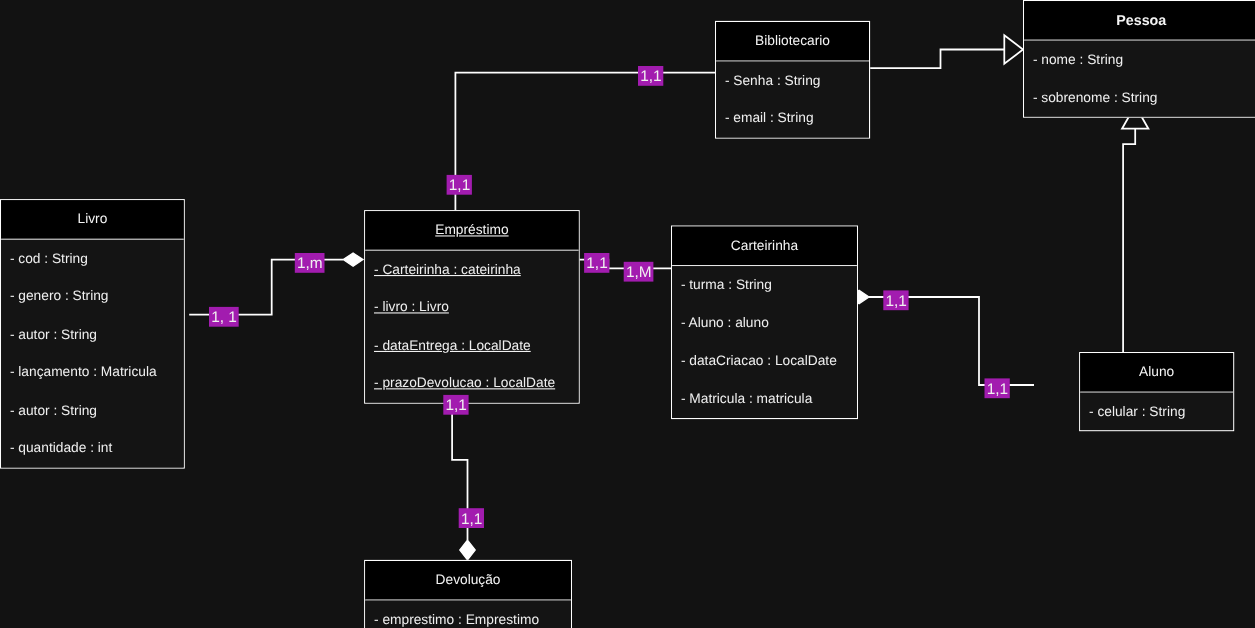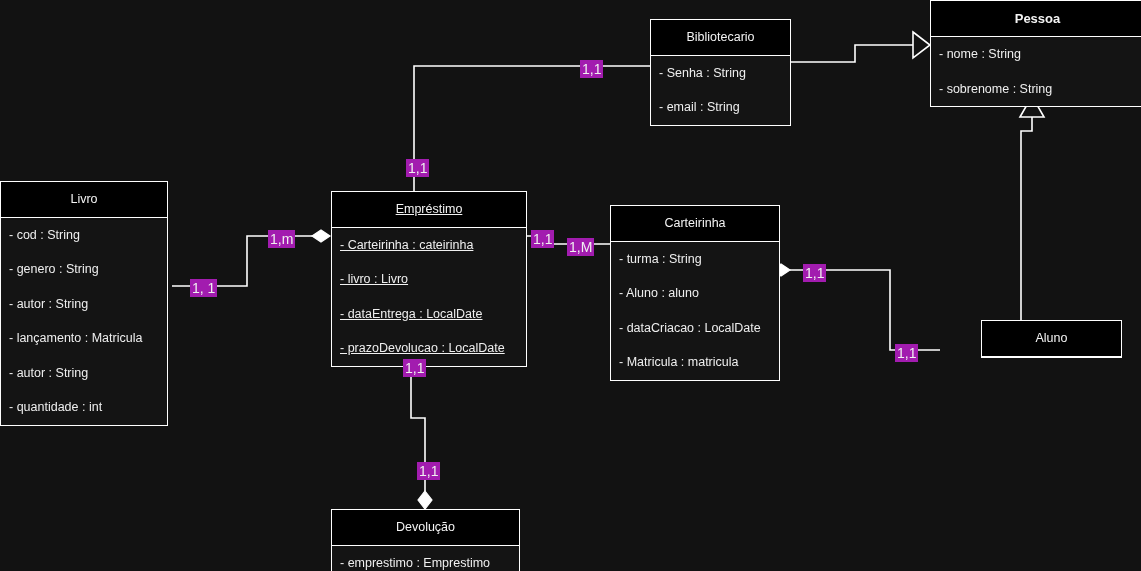--- a/index.html
+++ b/index.html
@@ -149,20 +149,23 @@
   <div class="uml-class" style="left:930px; top:0px; width:215px;">
     <div class="uml-title bold">Pessoa</div>
     <div class="uml-attrs">
       <div class="uml-attr">- nome : String</div>
       <div class="uml-attr">- sobrenome : String</div>
     </div>
   </div>
 
   <div class="uml-class" style="left:940px; top:320px; width:141px;margin-left:41px;">
     <div class="uml-title">Aluno</div>
+    <div class="uml-attrs">
+      <div class="uml-attr">- celular : String</div>
+    </div>
   </div>
 
   <div class="uml-class" style="left:331px; top:509px; width:189px;">
     <div class="uml-title">Devolução</div>
     <div class="uml-attrs">
       <div class="uml-attr">- emprestimo : Emprestimo</div>
     </div>
   </div>
 
   <div class="mult" style="left:268px; top:230px;">1,m</div>

